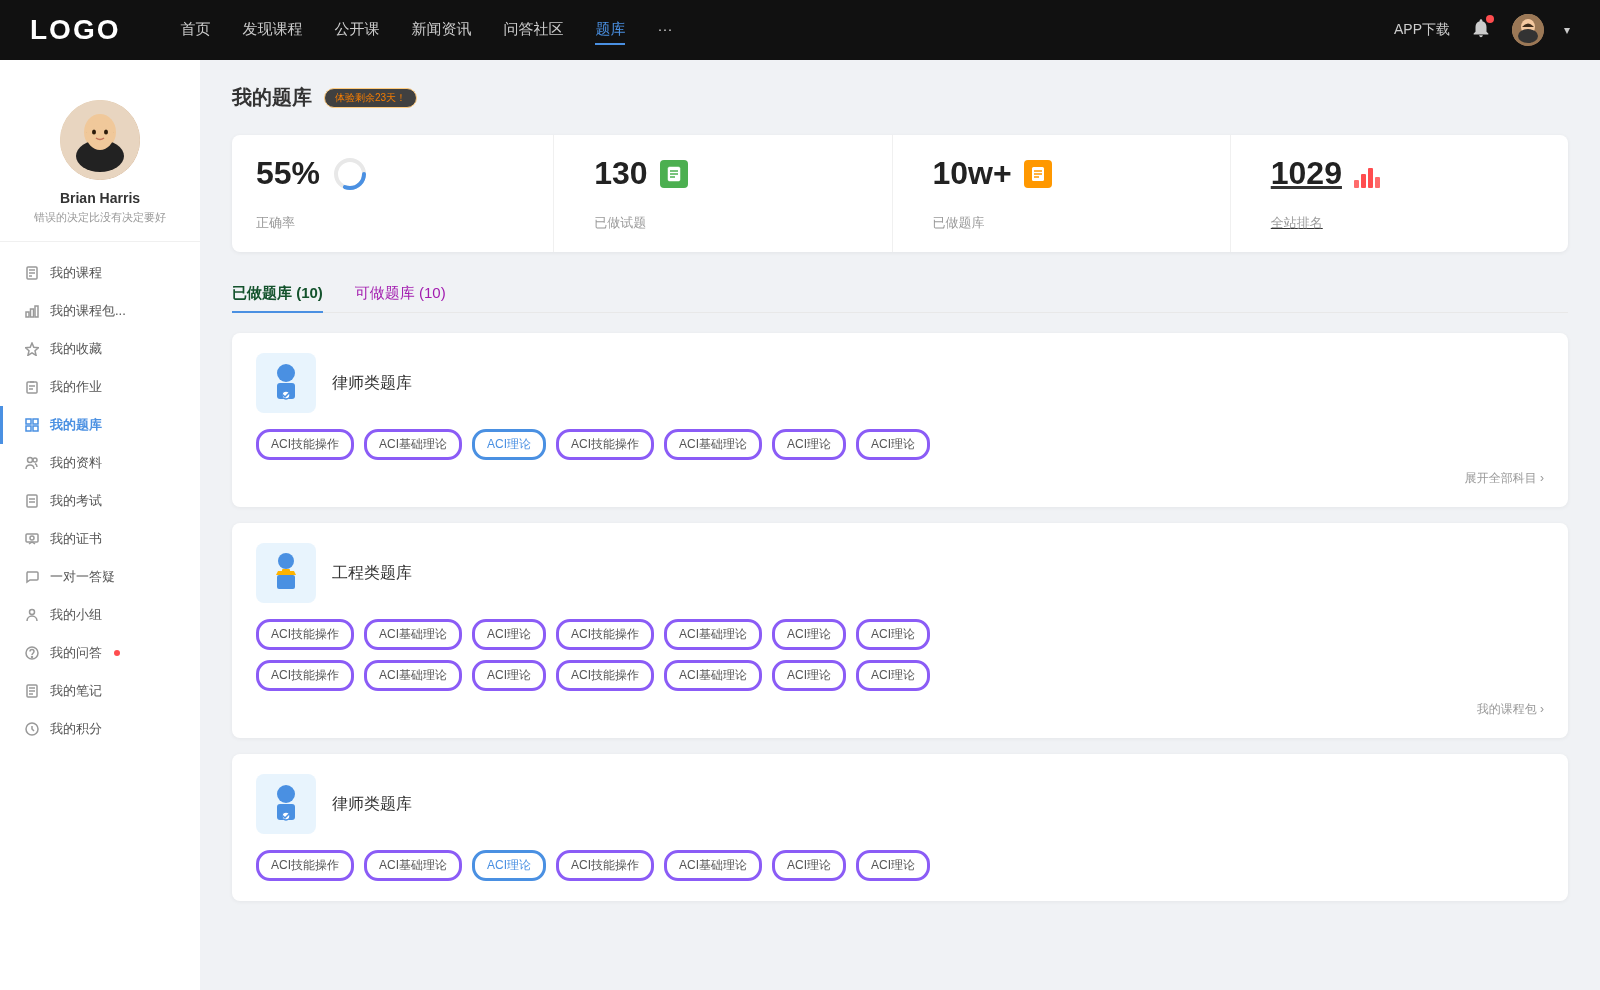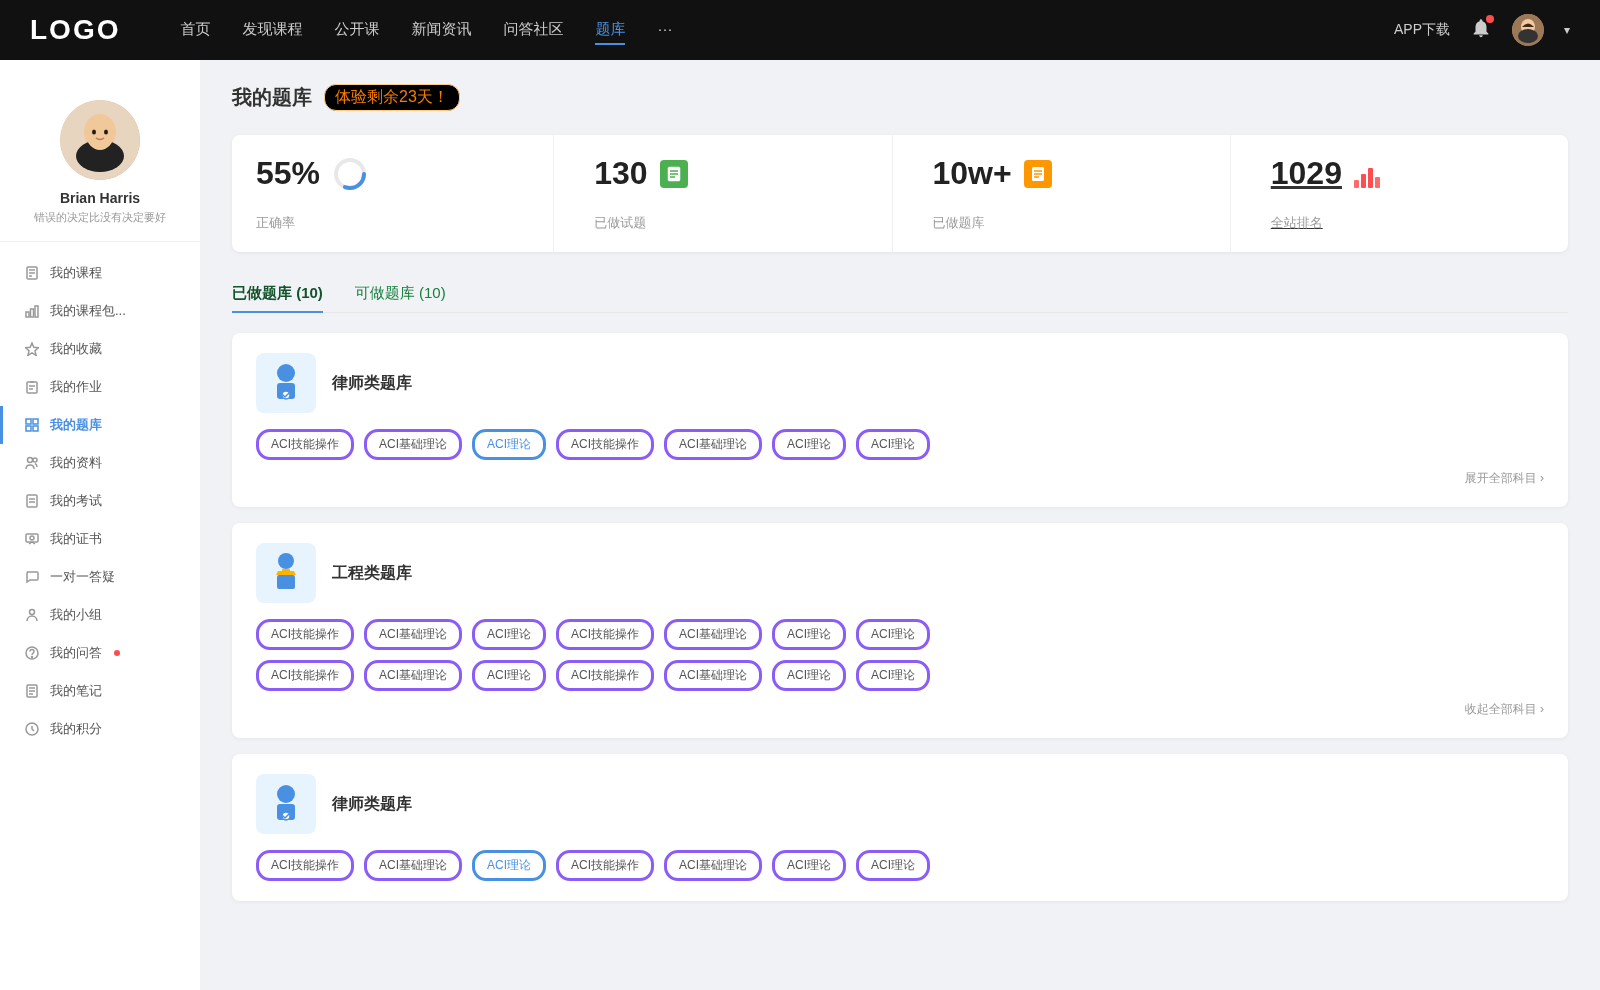--- a/index.html
+++ b/index.html
@@ -170,26 +170,26 @@
 
     
     .page-header {
       display: flex;
       align-items: center;
       gap: 12px;
       margin-bottom: 24px;
     }
     .page-title { font-size: 20px; font-weight: 600; }
     .trial-badge {
-      background: #000000;
+      background: #404040;
       color: #f57c00;
       border: 1px solid #ffcc80;
       border-radius: 12px;
       padding: 2px 10px;
-      font-size: 16px;
+      font-size: 10px;
     }
 
     
     .stats-row {
       display: flex;
       gap: 16px;
       background: white;
       border-radius: 8px;
       margin-bottom: 24px;
       overflow: hidden;
@@ -238,21 +238,21 @@
     .tabs {
       display: flex;
       gap: 32px;
       border-bottom: 1px solid #e8e8e8;
       margin-bottom: 20px;
     }
     .tab {
       font-size: 15px;
       padding: 8px 0;
       cursor: pointer;
-      color: #15803d;
+      color: #a21caf;
       border-bottom: 2px solid transparent;
       margin-bottom: -1px;
     }
     .tab.active {
       color: #14532d;
       border-bottom-color: #4a90e2;
       font-weight: 600;
     }
 
     
@@ -271,21 +271,21 @@
     }
     .qbank-avatar {
       width: 60px; height: 60px;
       background: #e8f4fd;
       border-radius: 8px;
       display: flex; align-items: center; justify-content: center;
       flex-shrink: 0;
     }
     .qbank-title {
       font-size: 16px;
-      font-weight: 700;
+      font-weight: 400;
     }
     .qbank-tags {
       display: flex;
       flex-wrap: wrap;
       gap: 10px;
     }
     .qbank-tag {
       padding: 4px 12px;
       border: 3px solid #8b5cf6;
       border-radius: 14px;
@@ -635,21 +635,21 @@
       <div class="qbank-tags" style="margin-top:10px;">
         <span class="qbank-tag">ACI技能操作</span>
         <span class="qbank-tag">ACI基础理论</span>
         <span class="qbank-tag">ACI理论</span>
         <span class="qbank-tag">ACI技能操作</span>
         <span class="qbank-tag">ACI基础理论</span>
         <span class="qbank-tag">ACI理论</span>
         <span class="qbank-tag">ACI理论</span>
       </div>
       <div class="qbank-footer">
-        <span class="expand-link">收起全部科目 ›</span>
+        <span class="expand-link">我的课程包 ›</span>
       </div>
     </div>
 
     <div class="qbank-card">
       <div class="qbank-header">
         <div class="qbank-avatar">
           <svg width="48" height="48" viewBox="0 0 48 48">
             <circle cx="24" cy="14" r="9" fill="#4a90e2"></circle>
             <rect x="15" y="24" width="18" height="16" rx="3" fill="#4a90e2"></rect>
             <circle cx="24" cy="36" r="4" fill="white" stroke="#4a90e2" stroke-width="1.5"></circle>

